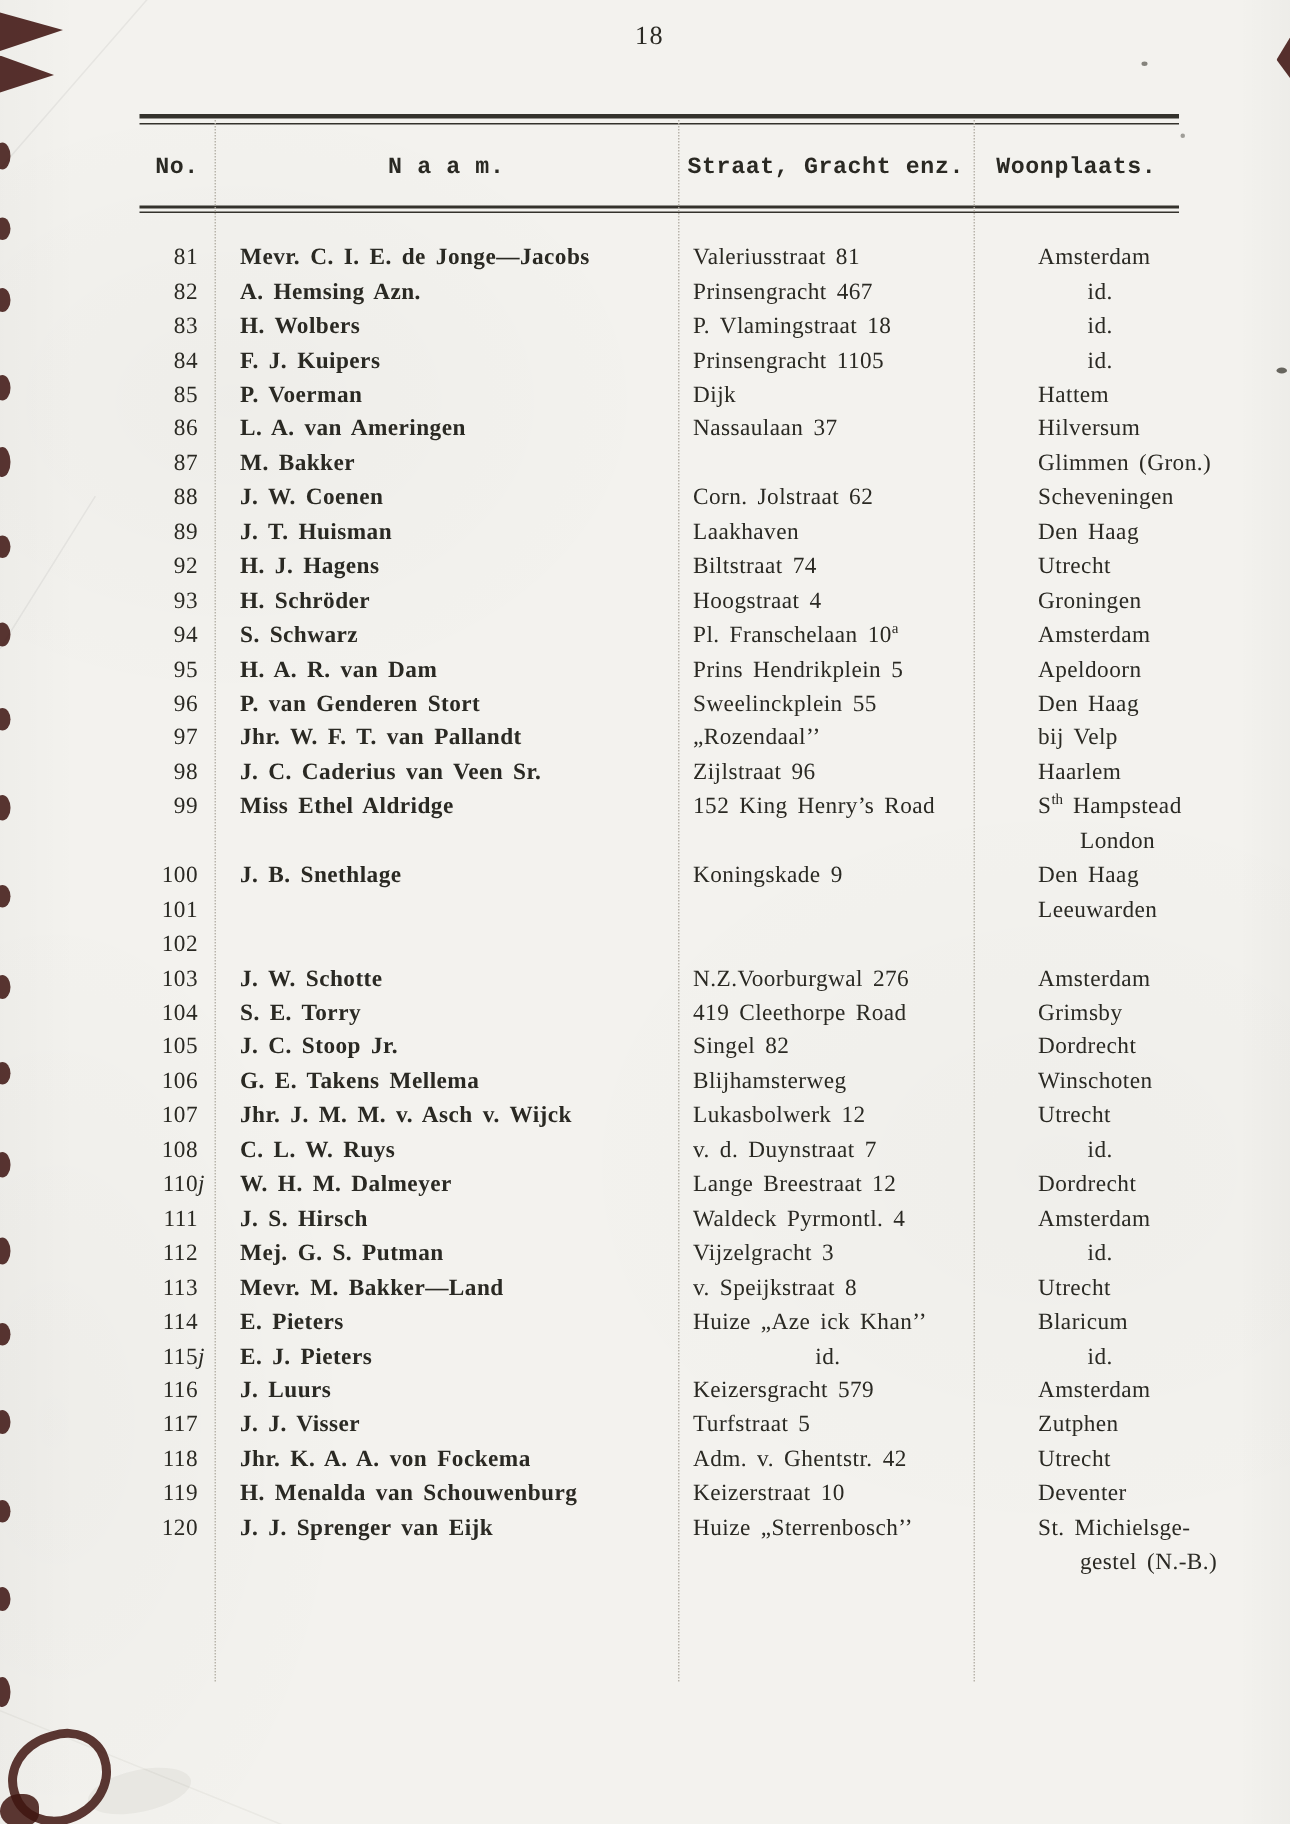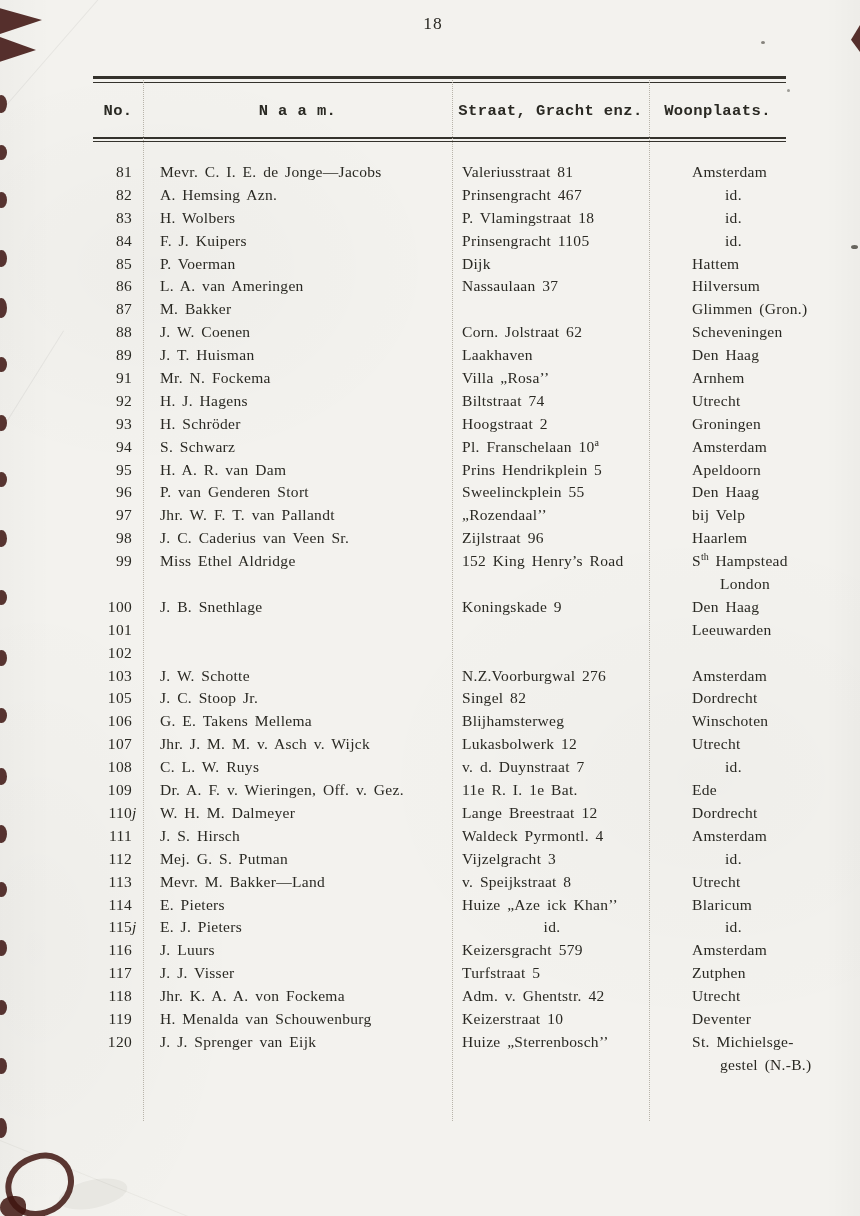--- a/index.html
+++ b/index.html
@@ -35,21 +35,21 @@
   .h-naam{left:143px;width:309px;}
   .h-straat{left:452px;width:197px;}
   .h-woon{left:649px;width:137px;}
   
   #tbody{position:absolute;top:161px;left:0;width:860px;}
   .row{position:relative;height:22.9px;font-size:15.5px;line-height:22.9px;
     letter-spacing:.3px;word-spacing:2.5px;}
   .cell{position:absolute;top:0;white-space:nowrap;}
   .c-no{left:72px;width:60px;text-align:right;}
   .sfx{position:absolute;left:60px;top:0;font-style:italic;}
-  .c-naam{left:160px;}
+  .c-naam{left:160px;font-weight:bold;}
   .c-straat{left:462px;}
   .c-straat.id-c{width:180px;text-align:center;}
   .c-woon{left:660px;margin-left:32px;}
   .c-woon.id-w{left:693px;}
   .row.cont .c-woon{left:688px;}
   sup{font-size:10px;line-height:0;letter-spacing:0;vertical-align:super;}
   
   .mark{position:absolute;background:#401511;opacity:.88;}
   .wedge1{left:0;top:7px;width:42px;height:27px;clip-path:polygon(0 5%,100% 48%,0 100%);}
   .wedge2{left:0;top:37px;width:36px;height:26px;clip-path:polygon(0 0,100% 50%,0 95%);}
@@ -137,35 +137,29 @@
       <div class="cell c-straat">Corn. Jolstraat 62</div>
       <div class="cell c-woon">Scheveningen</div>
     </div>
     <div class="row">
       <div class="cell c-no">89</div>
       <div class="cell c-naam">J. T. Huisman</div>
       <div class="cell c-straat">Laakhaven</div>
       <div class="cell c-woon">Den Haag</div>
     </div>
     <div class="row">
-      <div class="cell c-no">91</div>
-      <div class="cell c-naam">Mr. N. Fockema</div>
-      <div class="cell c-straat">Villa „Rosa’’</div>
-      <div class="cell c-woon">Arnhem</div>
-    </div>
-    <div class="row">
       <div class="cell c-no">92</div>
       <div class="cell c-naam">H. J. Hagens</div>
       <div class="cell c-straat">Biltstraat 74</div>
       <div class="cell c-woon">Utrecht</div>
     </div>
     <div class="row">
       <div class="cell c-no">93</div>
       <div class="cell c-naam">H. Schröder</div>
-      <div class="cell c-straat">Hoogstraat 2</div>
+      <div class="cell c-straat">Hoogstraat 4</div>
       <div class="cell c-woon">Groningen</div>
     </div>
     <div class="row">
       <div class="cell c-no">94</div>
       <div class="cell c-naam">S. Schwarz</div>
       <div class="cell c-straat">Pl. Franschelaan 10<sup>a</sup></div>
       <div class="cell c-woon">Amsterdam</div>
     </div>
     <div class="row">
       <div class="cell c-no">95</div>
@@ -220,20 +214,26 @@
       <div class="cell c-straat"></div>
       <div class="cell c-woon"></div>
     </div>
     <div class="row">
       <div class="cell c-no">103</div>
       <div class="cell c-naam">J. W. Schotte</div>
       <div class="cell c-straat">N.Z.Voorburgwal 276</div>
       <div class="cell c-woon">Amsterdam</div>
     </div>
     <div class="row">
+      <div class="cell c-no">104</div>
+      <div class="cell c-naam">S. E. Torry</div>
+      <div class="cell c-straat">419 Cleethorpe Road</div>
+      <div class="cell c-woon">Grimsby</div>
+    </div>
+    <div class="row">
       <div class="cell c-no">105</div>
       <div class="cell c-naam">J. C. Stoop Jr.</div>
       <div class="cell c-straat">Singel 82</div>
       <div class="cell c-woon">Dordrecht</div>
     </div>
     <div class="row">
       <div class="cell c-no">106</div>
       <div class="cell c-naam">G. E. Takens Mellema</div>
       <div class="cell c-straat">Blijhamsterweg</div>
       <div class="cell c-woon">Winschoten</div>
@@ -242,26 +242,20 @@
       <div class="cell c-no">107</div>
       <div class="cell c-naam">Jhr. J. M. M. v. Asch v. Wijck</div>
       <div class="cell c-straat">Lukasbolwerk 12</div>
       <div class="cell c-woon">Utrecht</div>
     </div>
     <div class="row">
       <div class="cell c-no">108</div>
       <div class="cell c-naam">C. L. W. Ruys</div>
       <div class="cell c-straat">v. d. Duynstraat 7</div>
       <div class="cell c-woon id-w">id.</div>
-    </div>
-    <div class="row">
-      <div class="cell c-no">109</div>
-      <div class="cell c-naam">Dr. A. F. v. Wieringen, Off. v. Gez.</div>
-      <div class="cell c-straat">11e R. I. 1e Bat.</div>
-      <div class="cell c-woon">Ede</div>
     </div>
     <div class="row">
       <div class="cell c-no">110<span class="sfx">j</span></div>
       <div class="cell c-naam">W. H. M. Dalmeyer</div>
       <div class="cell c-straat">Lange Breestraat 12</div>
       <div class="cell c-woon">Dordrecht</div>
     </div>
     <div class="row">
       <div class="cell c-no">111</div>
       <div class="cell c-naam">J. S. Hirsch</div>

